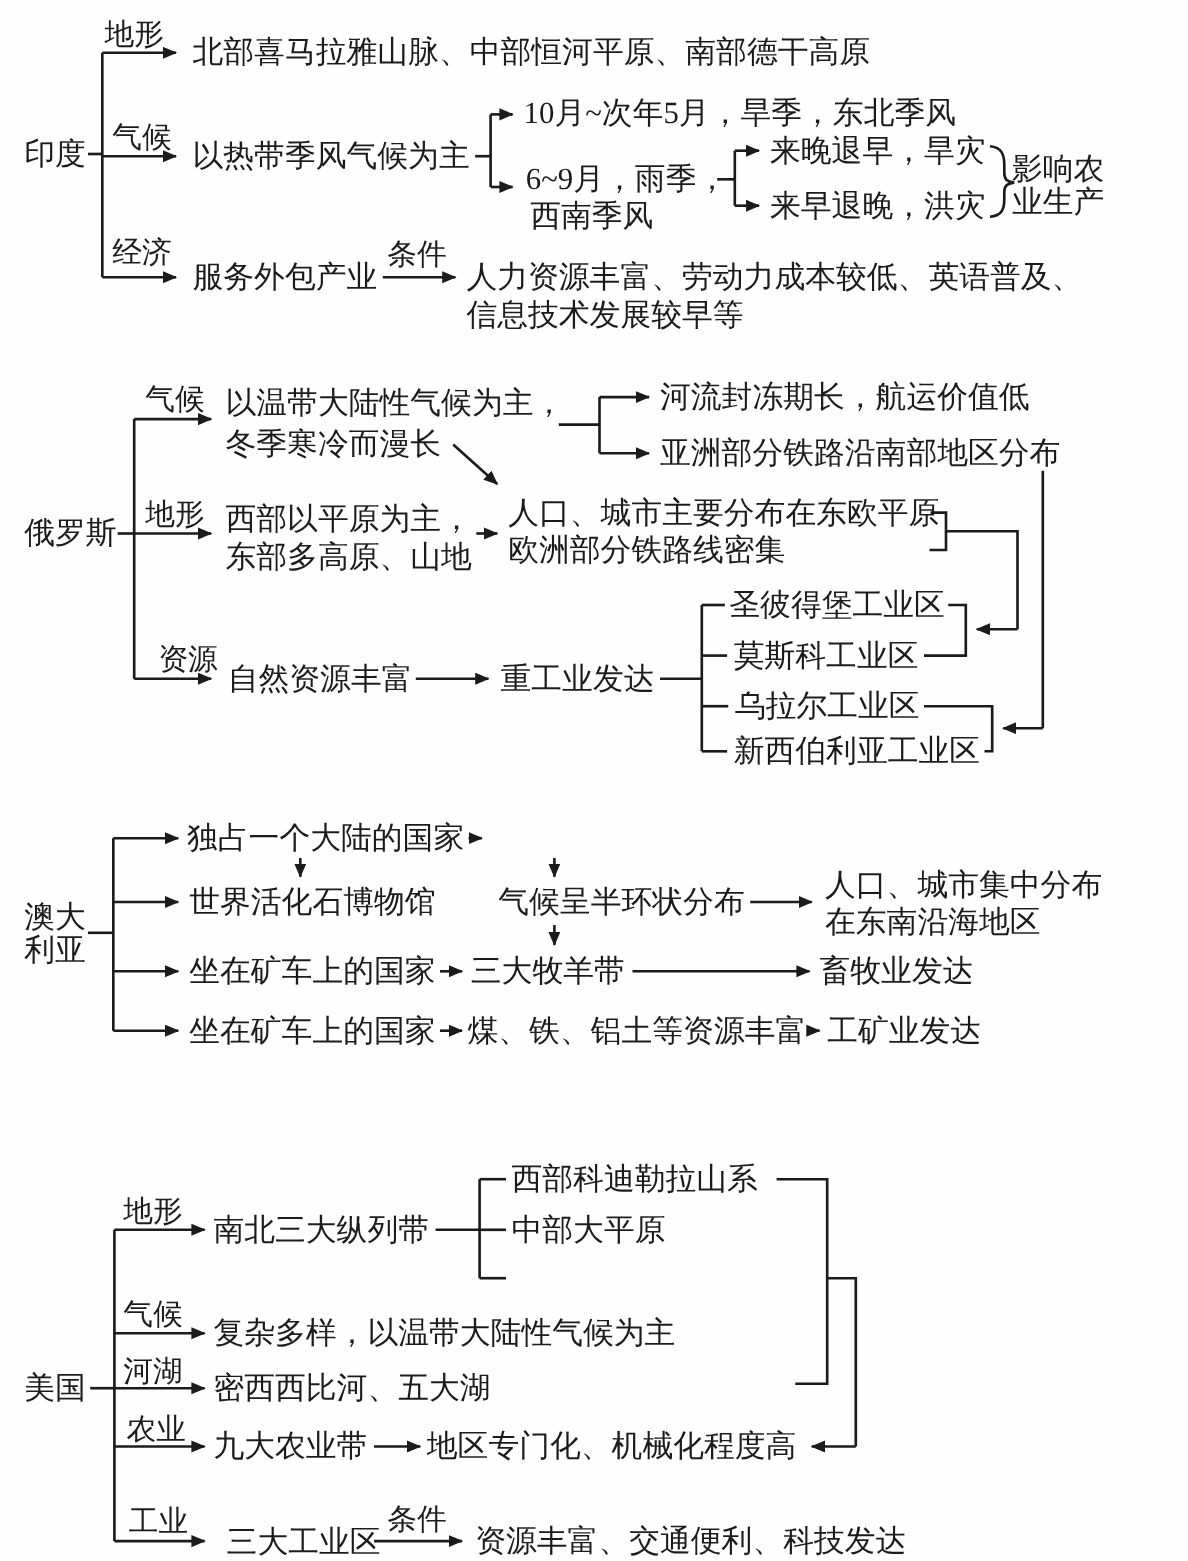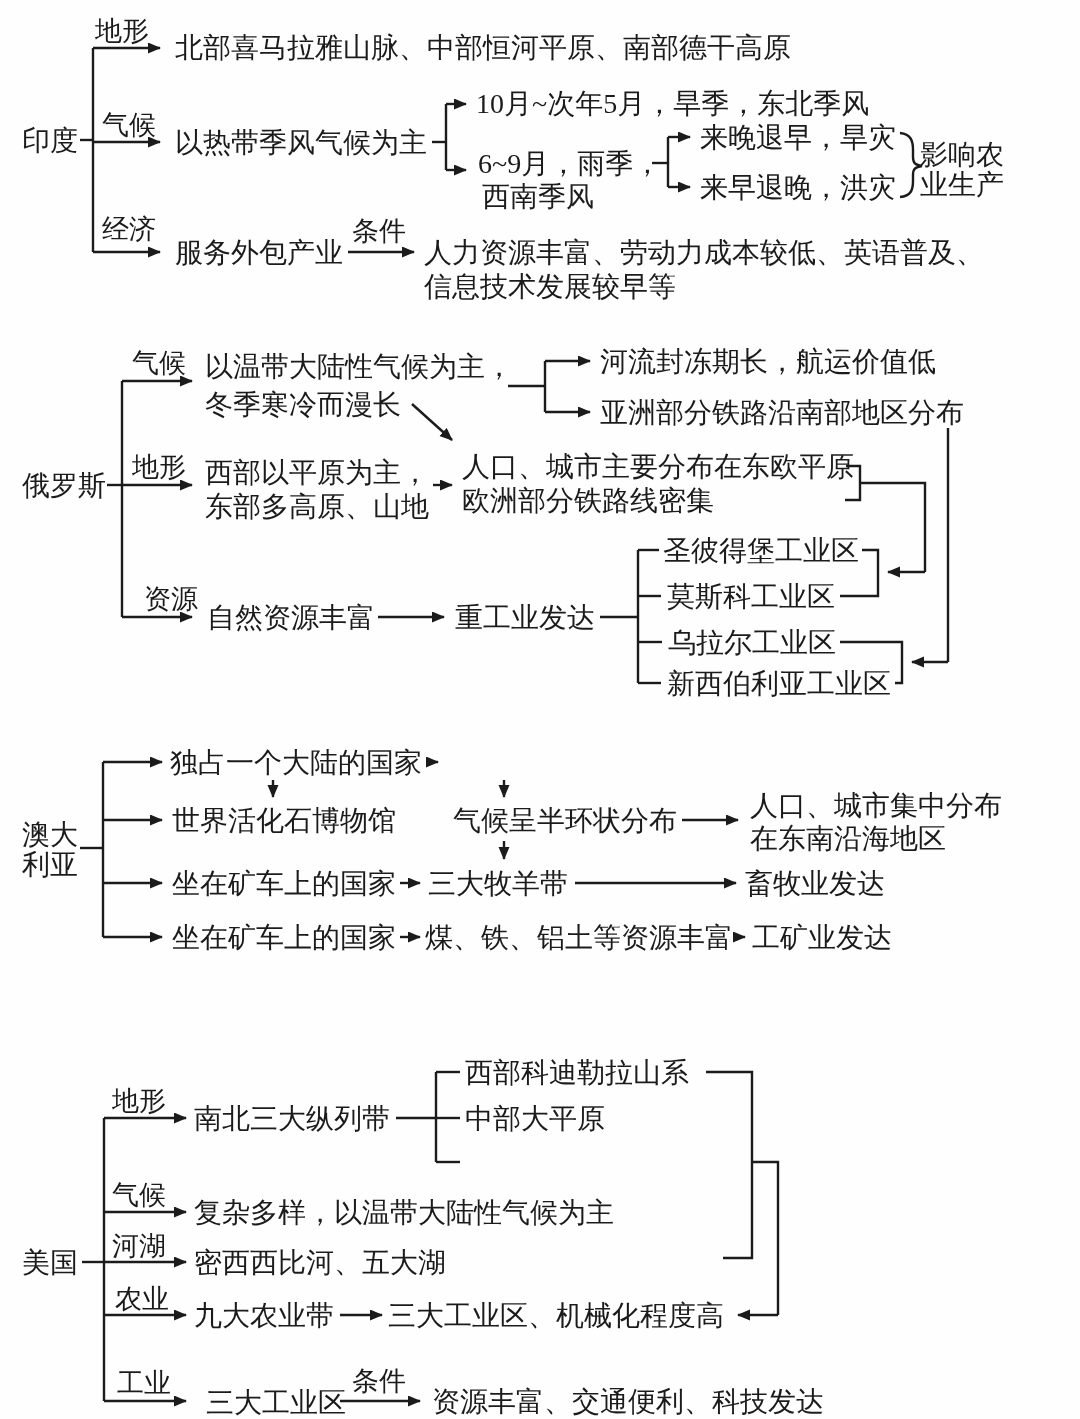--- a/index.html
+++ b/index.html
@@ -167,19 +167,19 @@
   <div class="t" style="left:194px;top:1104px">南北三大纵列带</div>
   <div class="t" style="left:465px;top:1058px">西部科迪勒拉山系</div>
   <div class="t" style="left:465px;top:1104px">中部大平原</div>
   <div class="t lbl" style="left:112px;top:1180px">气候</div>
   <div class="t" style="left:194px;top:1198px">复杂多样，以温带大陆性气候为主</div>
   <div class="t lbl" style="left:112px;top:1231px">河湖</div>
   <div class="t" style="left:194px;top:1248px">密西西比河、五大湖</div>
   <div class="t" style="left:22px;top:1248px">美国</div>
   <div class="t lbl" style="left:115px;top:1284px">农业</div>
   <div class="t" style="left:194px;top:1301px">九大农业带</div>
-  <div class="t" style="left:388px;top:1301px">三大工业区、机械化程度高</div>
+  <div class="t" style="left:388px;top:1301px">地区专门化、机械化程度高</div>
   <div class="t lbl" style="left:117px;top:1368px">工业</div>
   <div class="t" style="left:206px;top:1388px">三大工业区</div>
   <div class="t lbl" style="left:352px;top:1366px">条件</div>
   <div class="t" style="left:432px;top:1387px">资源丰富、交通便利、科技发达</div>
 
 </div>
 
 </body></html>

